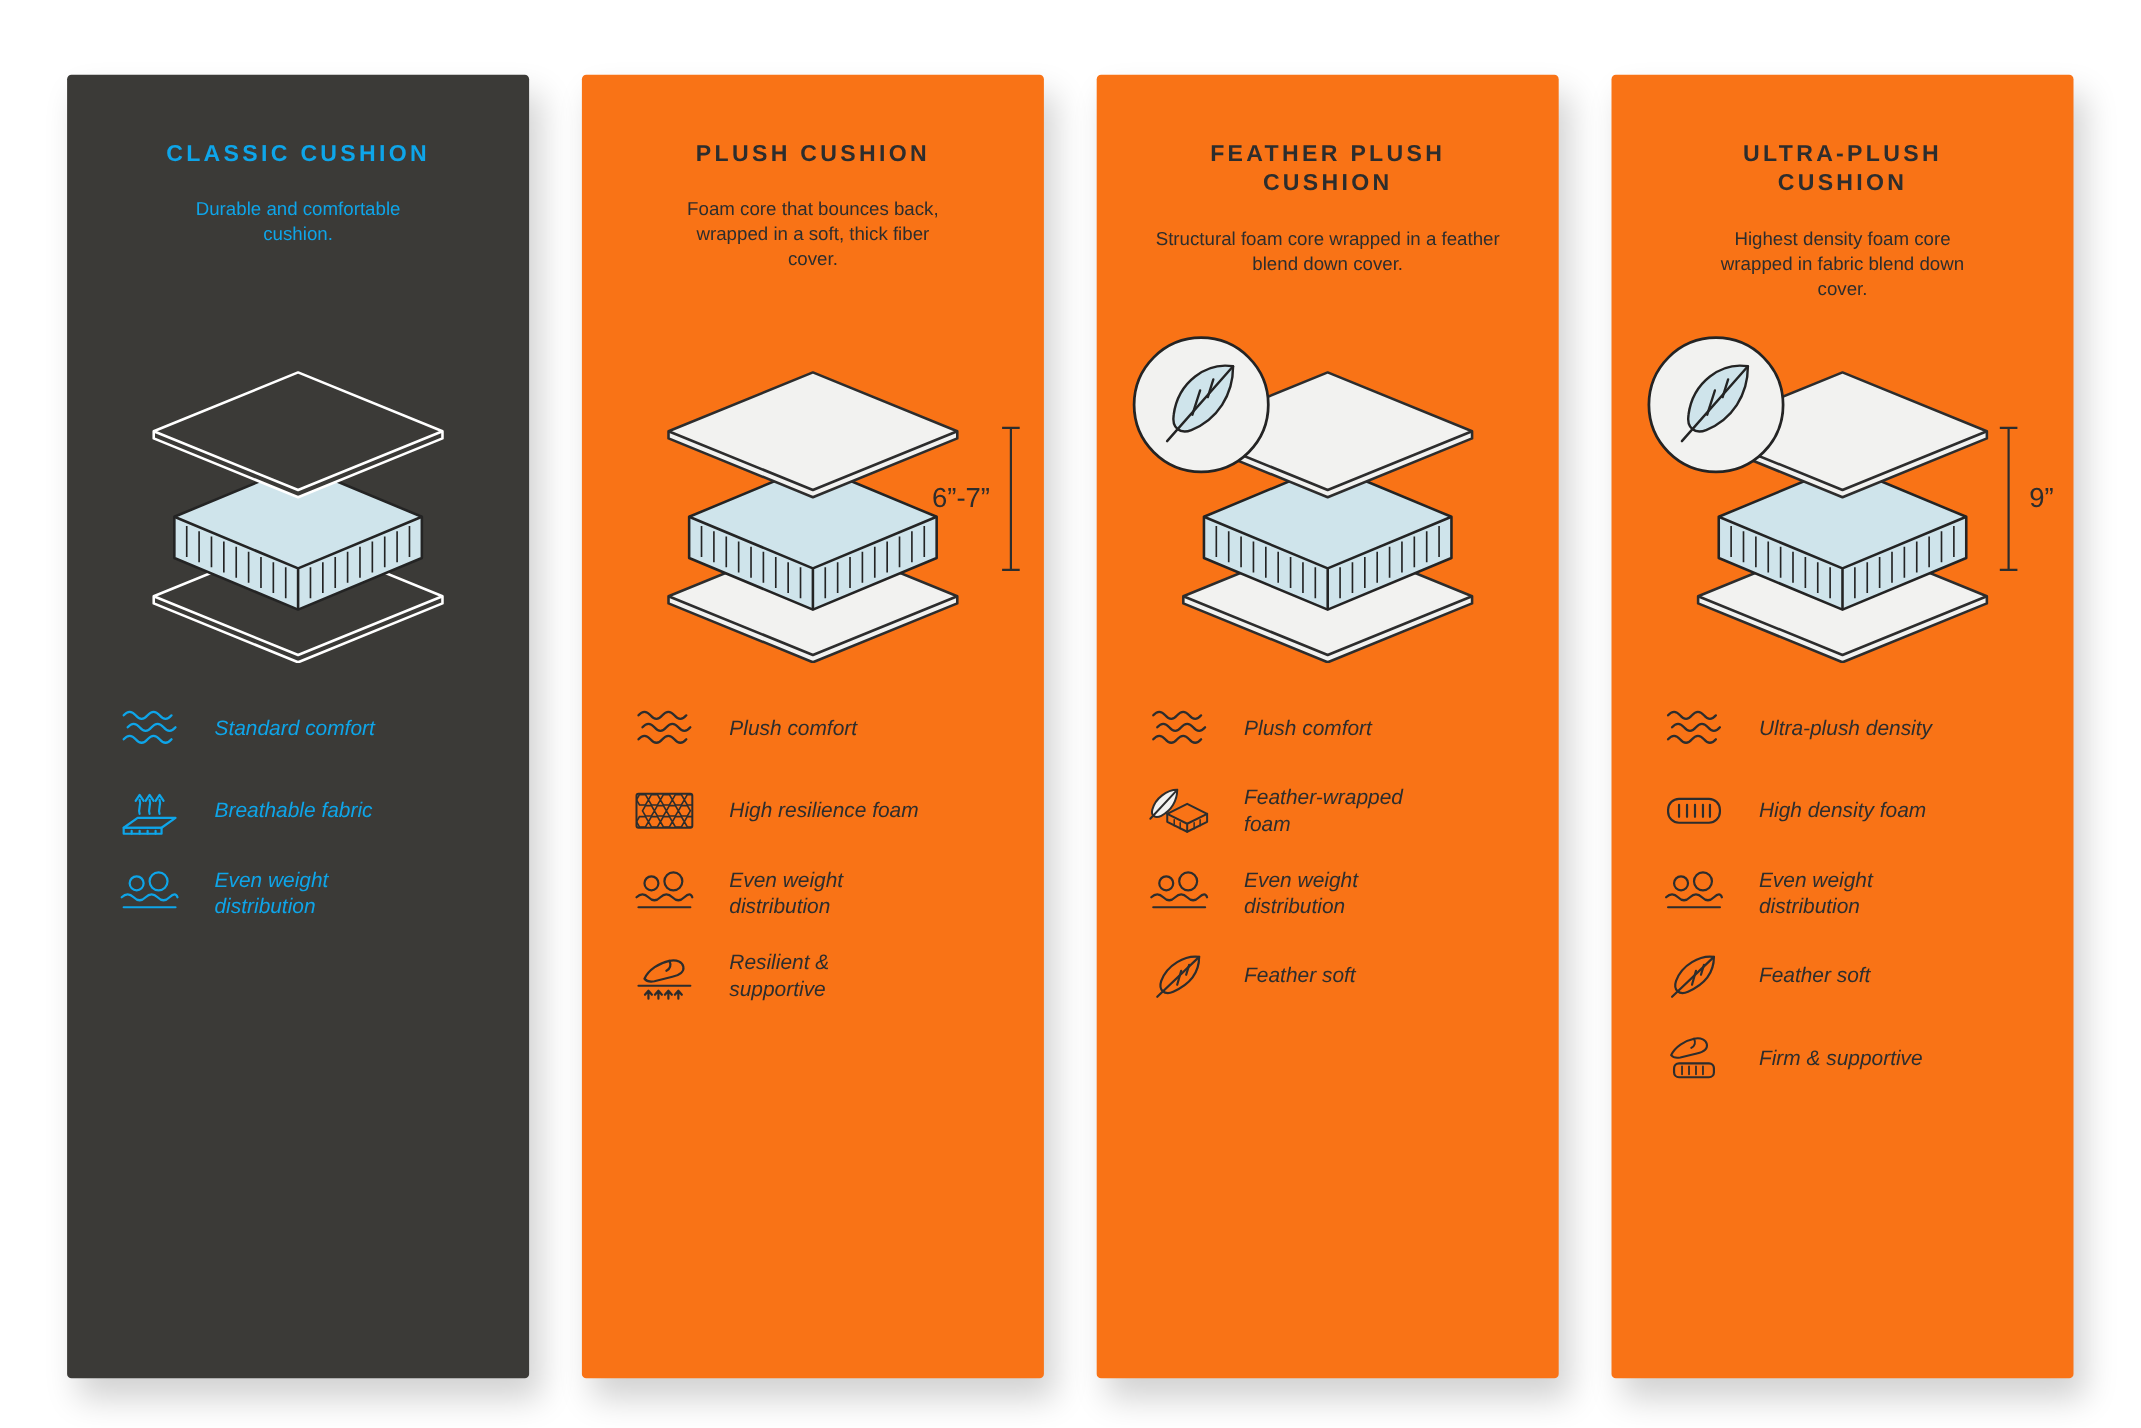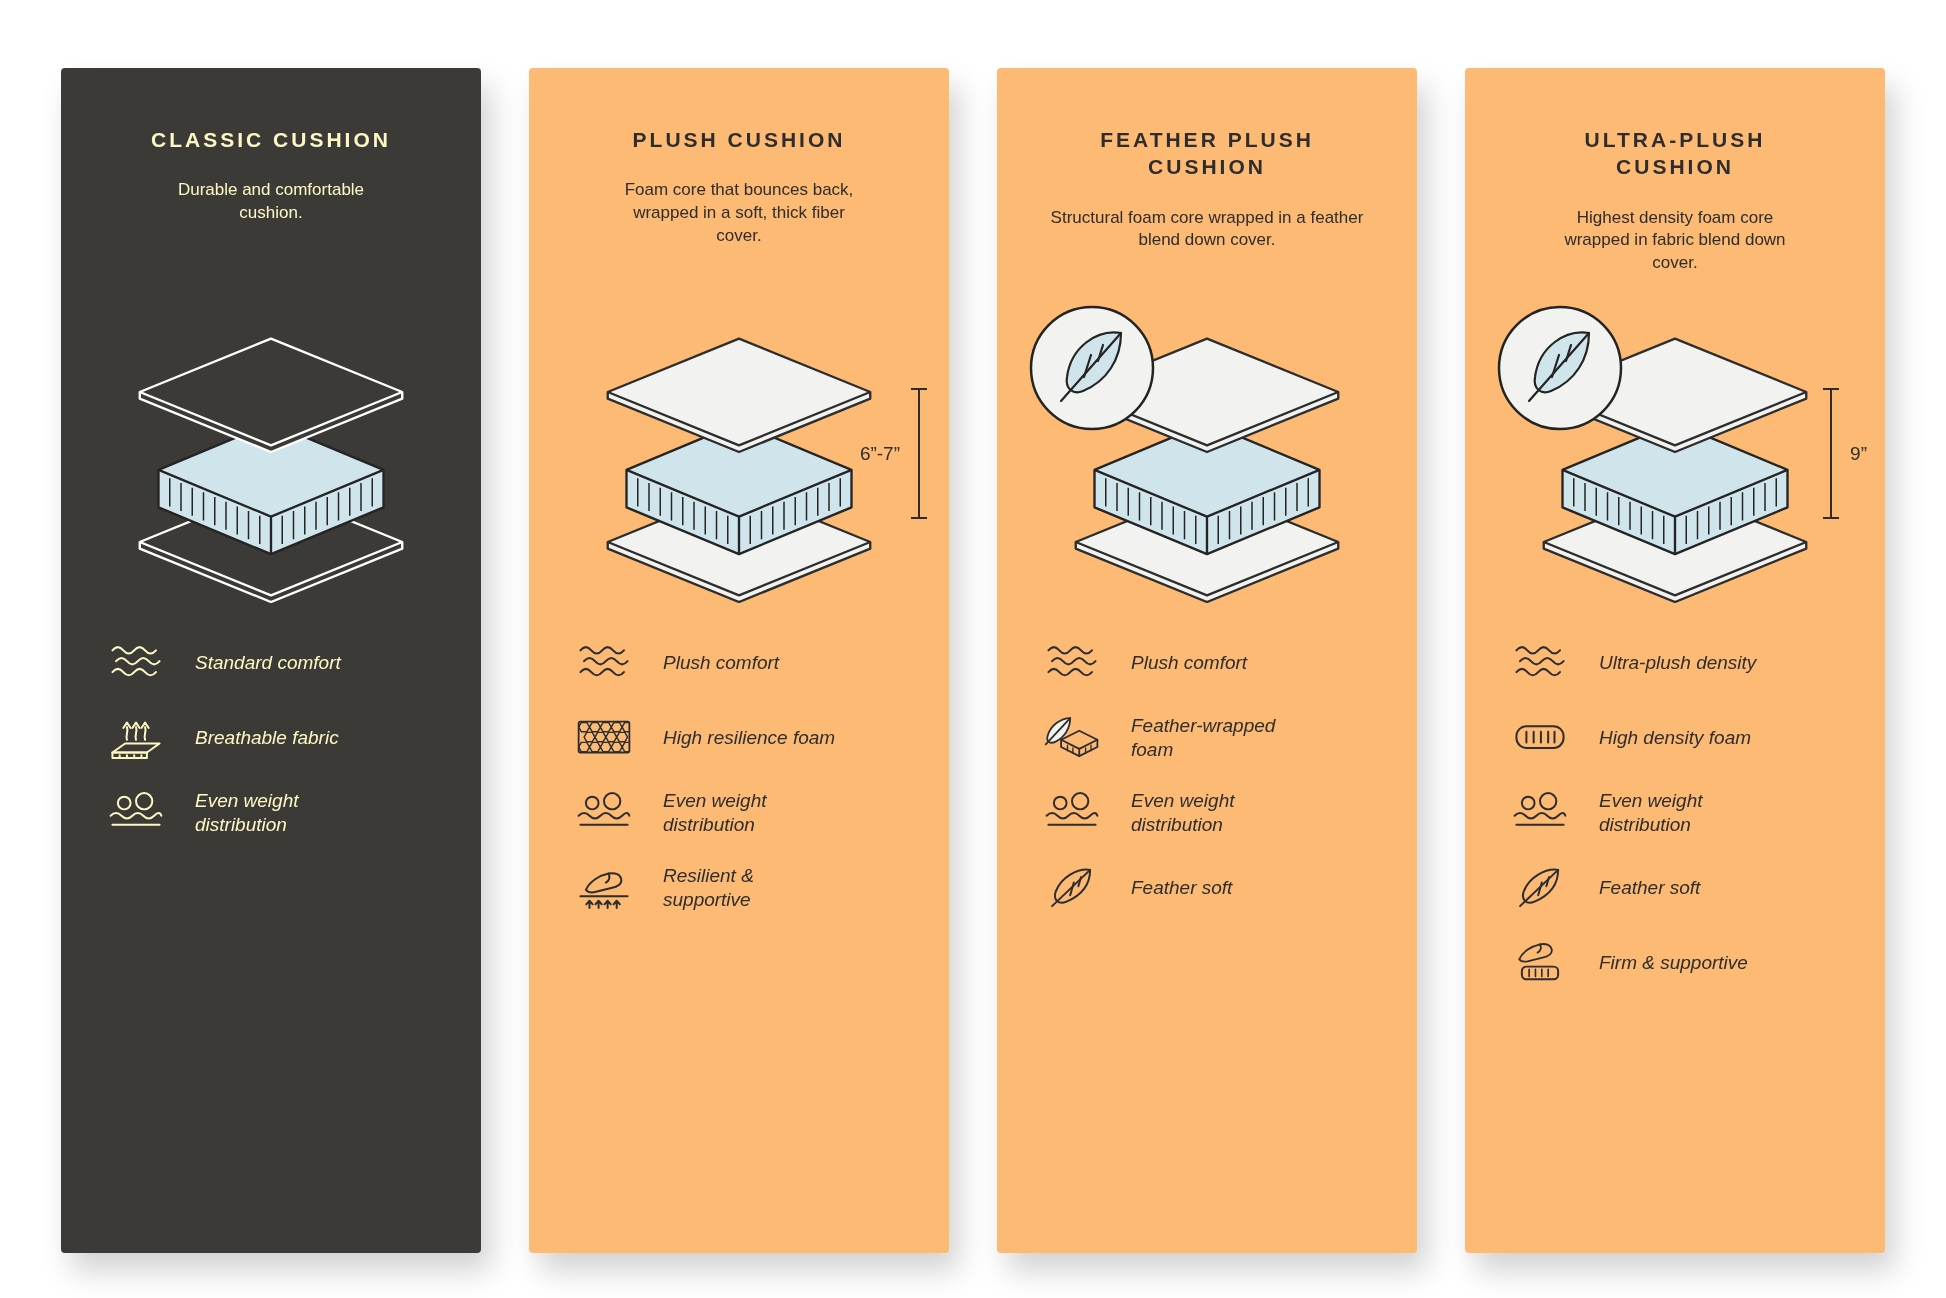--- a/index.html
+++ b/index.html
@@ -14,24 +14,24 @@
     display:flex; justify-content:center; gap:48px;
     padding-top:68px;
   }
   .card {
     width:420px; height:1185px;
     border-radius:4px;
     padding:50px 40px 0;
     box-shadow:10px 18px 30px rgba(0,0,0,0.18);
     position:relative;
   }
-  .card.dark  { background:#3b3a37; color:#fef9c3;
+  .card.dark  { background:#3b3a37; color:#0ea5e9;
                 --slab-fill:#3b3a37; --slab-stroke:#ffffff;
                 --foam-fill:#cfe4eb; --foam-stroke:#242424; }
-  .card.light { background:#fdba74; color:#2d2d2d;
+  .card.light { background:#f97316; color:#2d2d2d;
                 --slab-fill:#f2f2f0; --slab-stroke:#2d2d2d;
                 --foam-fill:#cfe4eb; --foam-stroke:#242424; }
 
   .card-head { height:205px; text-align:center; }
   .title {
     font-size:21px; font-weight:bold; letter-spacing:3px;
     line-height:1.3; max-width:300px; margin:8px auto 0;
   }
   .desc {
     font-size:17px; line-height:1.34; margin:26px auto 0;
@@ -45,21 +45,21 @@
   .cushion { width:300px; height:272px; display:block; }
 
   .badge {
     position:absolute; left:-30px; top:-28px;
     width:130px; height:130px;
   }
 
   .dim {
     position:absolute; right:-42px; top:55px;
     display:flex; align-items:center; gap:7px;
-    font-size:19px; white-space:nowrap;
+    font-size:25px; white-space:nowrap;
   }
   .dimsvg { width:24px; height:135px; display:block; color:inherit; }
 
   .features { margin-top:34px; padding-left:6px; }
   .feature {
     display:flex; align-items:center; gap:30px;
     min-height:52px; margin-bottom:23px;
   }
   .ficon { width:58px; height:44px; flex:0 0 58px; color:inherit; }
   .flabel { font-size:19px; line-height:1.28; max-width:180px;font-style:italic; }

